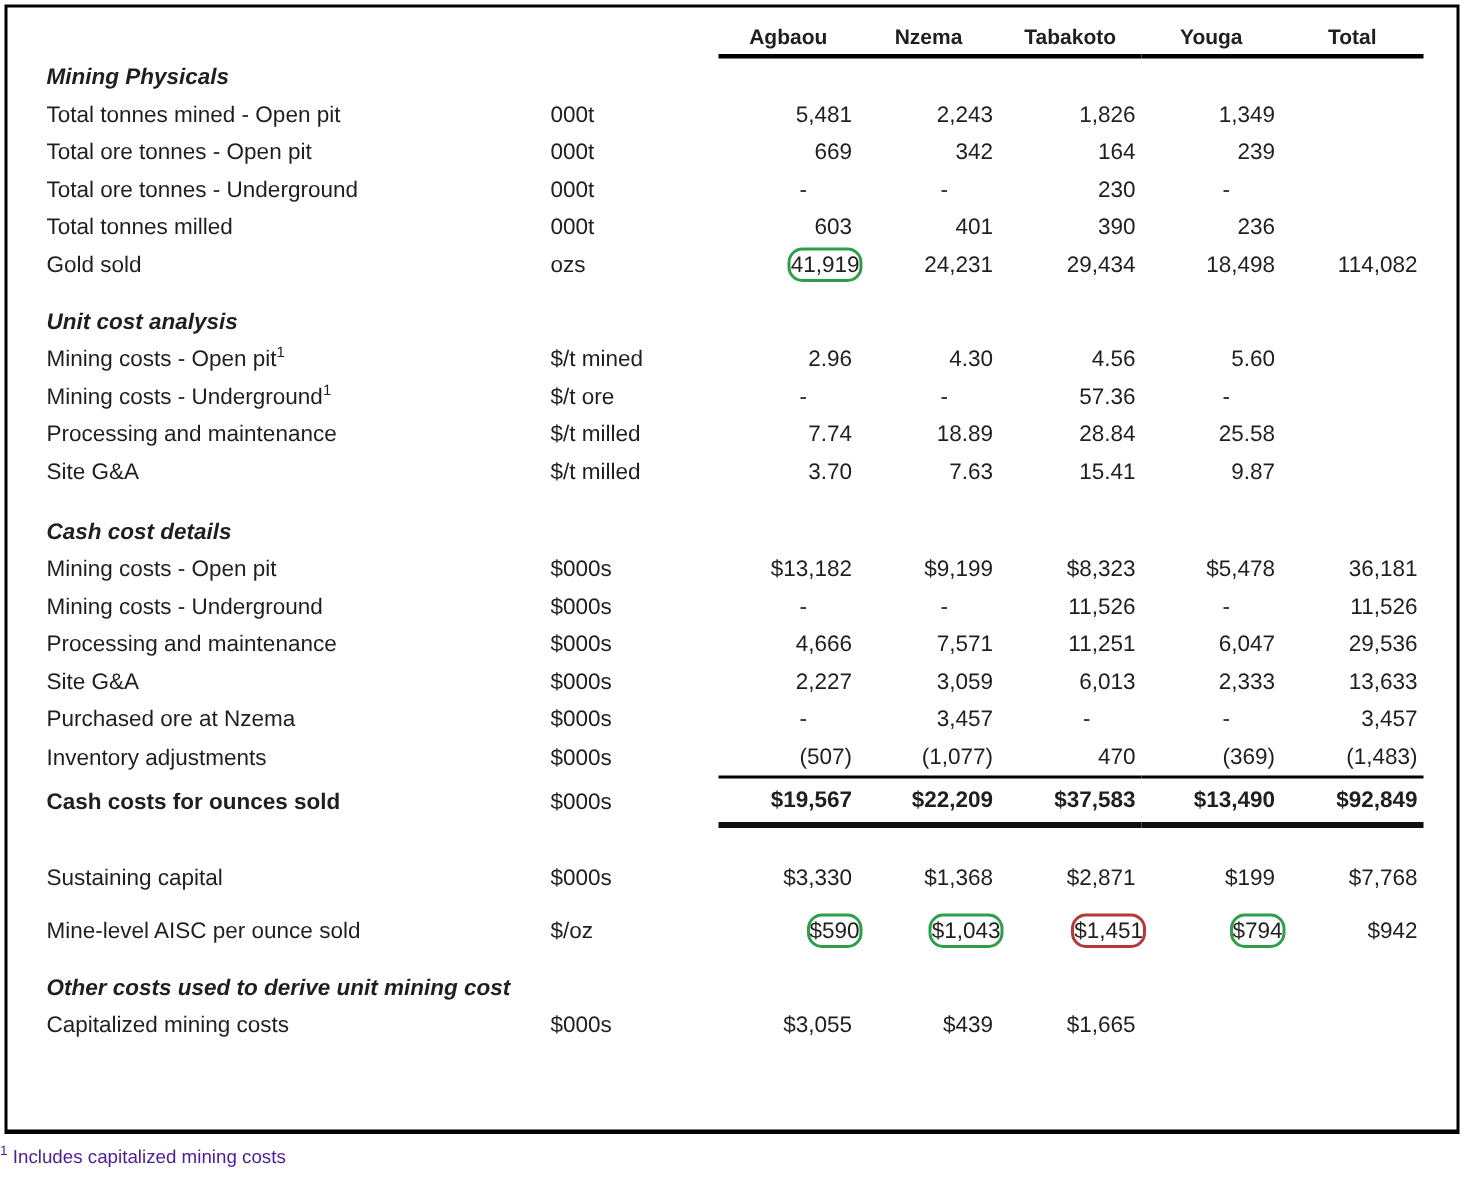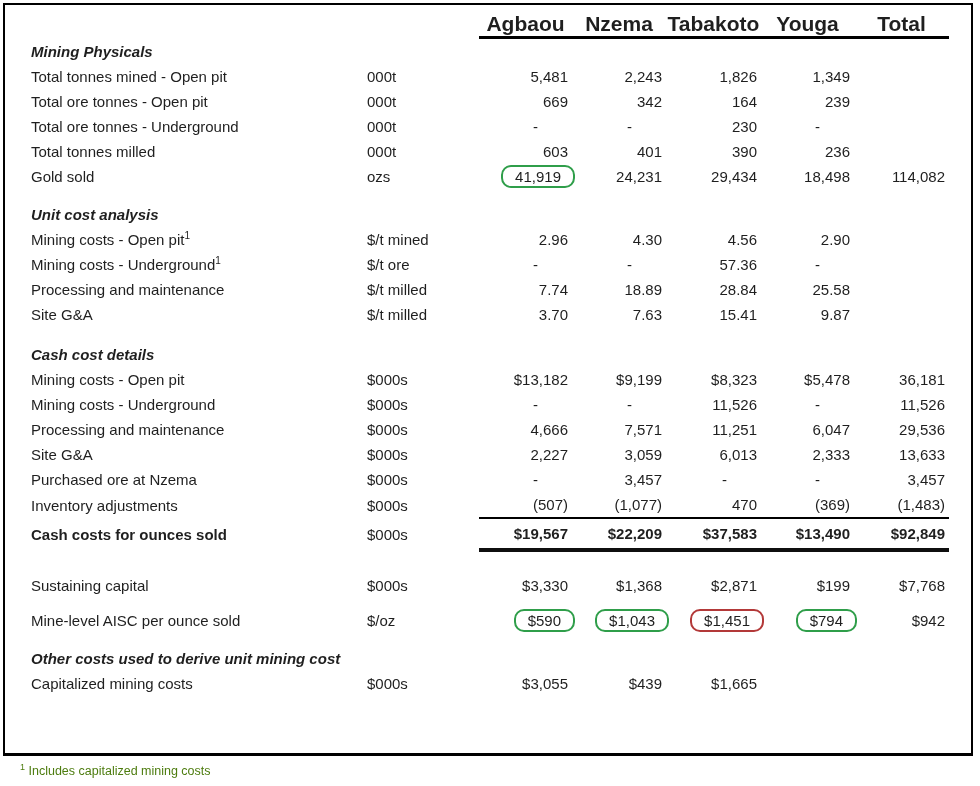--- a/index.html
+++ b/index.html
@@ -8,43 +8,43 @@
     font-family:"Liberation Sans","DejaVu Sans",sans-serif;
     color:#1f1f1f;
   }
   .frame{
     position:absolute;left:3px;top:3px;width:970px;height:753px;
     border:2px solid #000;border-bottom-width:3px;
     box-sizing:border-box;padding:6px 12px 0 26px;overflow:hidden;background:#fff;
   }
   table{border-collapse:collapse;table-layout:fixed;width:918px;}
   td,th{height:25px;font-size:15px;vertical-align:middle;white-space:nowrap;overflow:visible;padding:0;}
-  th{font-weight:700;font-size:21px;}
+  th{font-weight:700;font-size:14px;}
   th.num{text-align:center;border-bottom:3px solid #000;}
   th.blank{border-bottom:none;}
   td.label{text-align:left;}
   td.unit{text-align:left;}
   td.num{text-align:right;padding-right:4px;}
   td.dash{padding-right:34px;}
   tr.sec-title td{font-weight:700;font-style:italic;}
   tr.total td.label{font-weight:700;margin-top:35px;}
   tr.total td.num{
     font-weight:700;height:29px;
     border-top:2px solid #000;
     border-bottom:4px solid #0f0f0f;
     box-shadow:0 6px 0 -4px #8a8a8a;
   }
   tr.spacer td{height:auto;}
   sup.fn{font-size:10px;line-height:0;}
   .circ{
     display:inline-block;border:2px solid var(--green,#2f9e4a);
-    border-radius:10px;padding:0 12px;margin:-2px -7px -2px 0;line-height:19px;
+    border-radius:10px;padding:0 0;margin:-2px -7px -2px 0;line-height:19px;
   }
   .circ.red{border-color:var(--red,#b33939);}
-  .footnote{position:absolute;left:20px;top:762px;font-size:12.5px;color:#4d7c0f;}
+  .footnote{position:absolute;left:0;top:762px;font-size:12.5px;color:#4c1d95;}
   .footnote sup{font-size:9px;}
 </style>
 </head>
 <body style="--green: #2f9e4a; --red: #b33939;">
 
 <div class="frame">
   <table>
     <colgroup>
       <col style="width:336px">
         <col style="width:112px">
@@ -119,21 +119,21 @@
         </tr>
         <tr class="sec-title">
           <td colspan="7">Unit cost analysis</td>
         </tr>
         <tr>
           <td class="label">Mining costs - Open pit<sup class="fn">1</sup></td>
           <td class="unit">$/t mined</td>
           <td class="num">2.96</td>
           <td class="num">4.30</td>
           <td class="num">4.56</td>
-          <td class="num">2.90</td>
+          <td class="num">5.60</td>
           <td class="num"></td>
         </tr>
         <tr>
           <td class="label">Mining costs - Underground<sup class="fn">1</sup></td>
           <td class="unit">$/t ore</td>
           <td class="num dash">-</td>
           <td class="num dash">-</td>
           <td class="num">57.36</td>
           <td class="num dash">-</td>
           <td class="num"></td>

